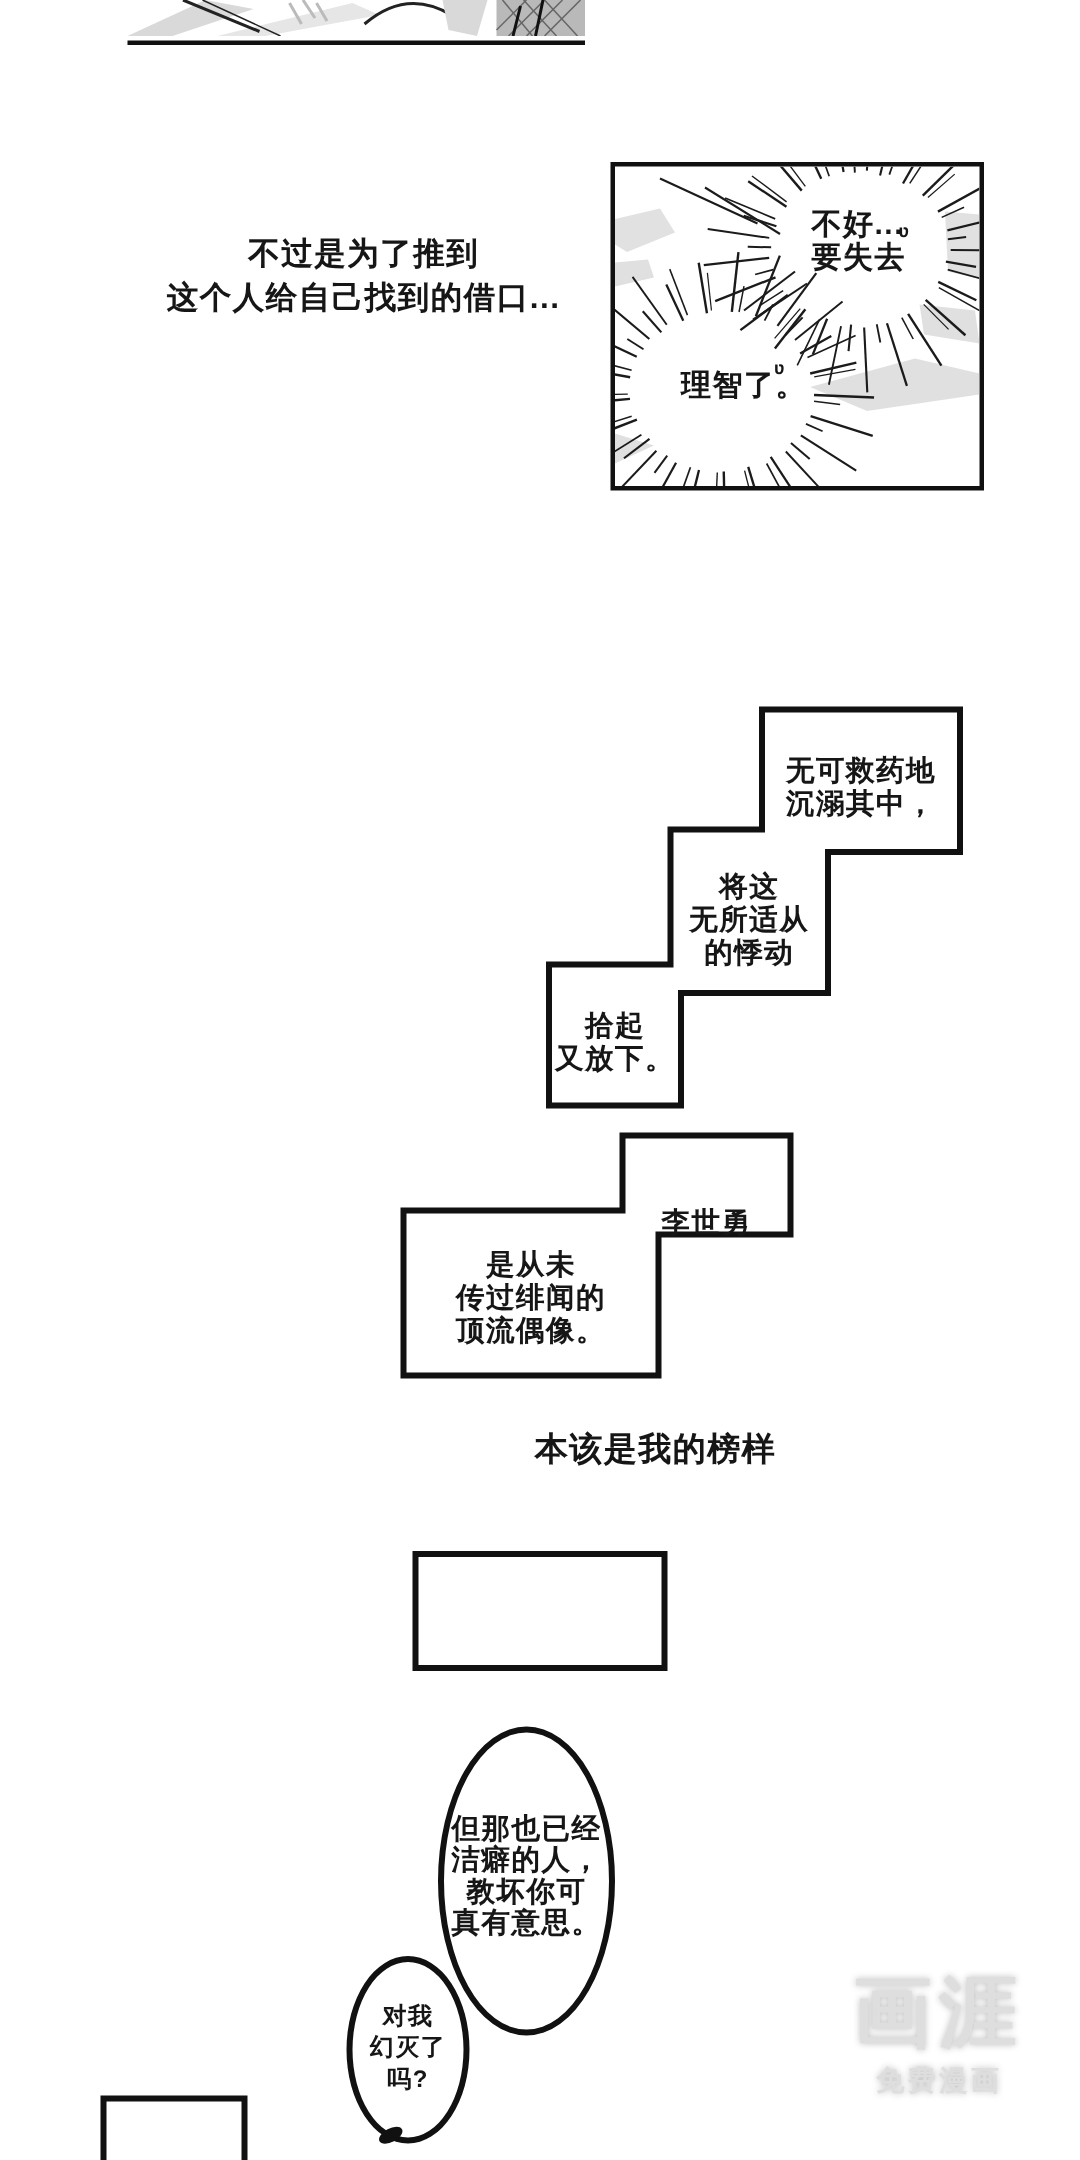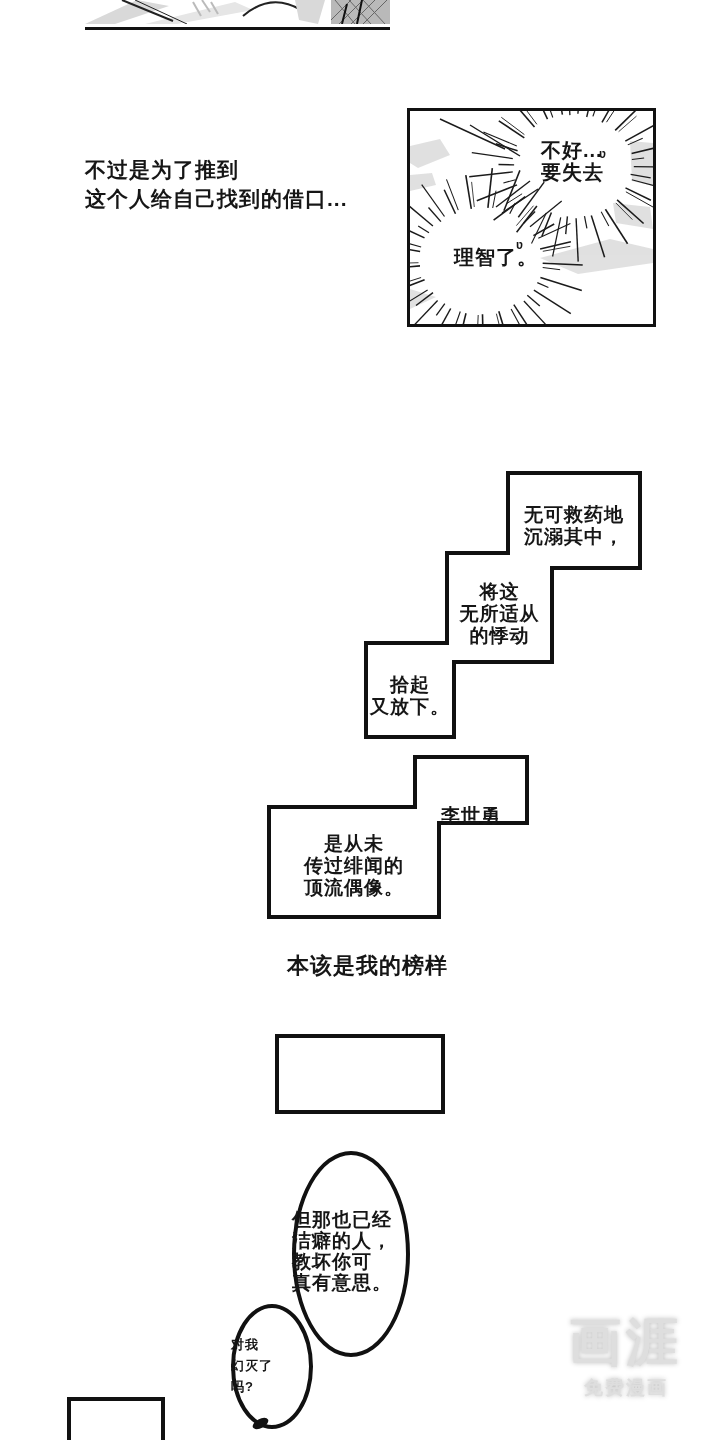--- a/index.html
+++ b/index.html
@@ -1,19 +1,19 @@
 <!DOCTYPE html>
 <html><head>
 <meta charset="utf-8">
 <style>
   html,body{margin:0;padding:0;background:#ffffff;}
   #page{position:relative;width:720px;height:1440px;background:#ffffff;overflow:hidden;
         font-family:"Liberation Sans",sans-serif;color:#161616;}
   .abs{position:absolute;}
-  .txt{color:#161616;font-weight:600;text-align:left;letter-spacing:1px;}
+  .txt{color:#161616;font-weight:600;text-align:center;letter-spacing:1px;}
   .line{display:block;}
 
   
   #top-strip{left:85px;top:0;width:305px;height:27px;border-bottom:3px solid #111;overflow:hidden;background:#fff;}
 
   
   #intro{left:85px;top:155px;width:315px;font-size:21px;line-height:29px;font-weight:600;}
 
   
   #panel{left:407px;top:108px;width:249px;height:219px;border:3px solid #111;box-sizing:border-box;background:#fff;overflow:hidden;}
@@ -30,21 +30,21 @@
 
   
   #caption-box{left:275px;top:1034px;width:170px;height:80px;border:4px solid #111;box-sizing:border-box;background:#fff;}
   #caption-box-text{left:275px;top:1051px;width:170px;font-size:19px;line-height:22px;}
 
   
   .bubble{border:4px solid #111;border-radius:50%;background:#fff;box-sizing:border-box;}
   #bubble-large{left:292px;top:1151px;width:118px;height:206px;}
   #bubble-large-text{left:292px;top:1209px;width:118px;font-size:19px;line-height:21px;}
   #bubble-small{left:231px;top:1304px;width:82px;height:125px;}
-  #bubble-small-text{left:231px;top:1334px;width:82px;font-size:13px;line-height:21px;}
+  #bubble-small-text{left:231px;top:1334px;width:82px;font-size:16px;line-height:21px;}
   #bubble-small-tail{left:252px;top:1419px;width:17px;height:9px;background:#111;border-radius:50%;transform:rotate(-28deg);}
 
   
   #bottom-rect{left:67px;top:1397px;width:98px;height:60px;border:4px solid #111;box-sizing:border-box;background:#fff;}
 
   
   #watermark{left:556px;top:1312px;width:140px;text-align:center;color:#dedede;
              text-shadow:0 0 5px #bdbdbd;}
   #watermark-logo{font-size:52px;font-weight:700;letter-spacing:5px;line-height:60px;}
   #watermark-tagline{font-size:19px;font-weight:700;letter-spacing:2px;line-height:28px;margin-top:2px;}

